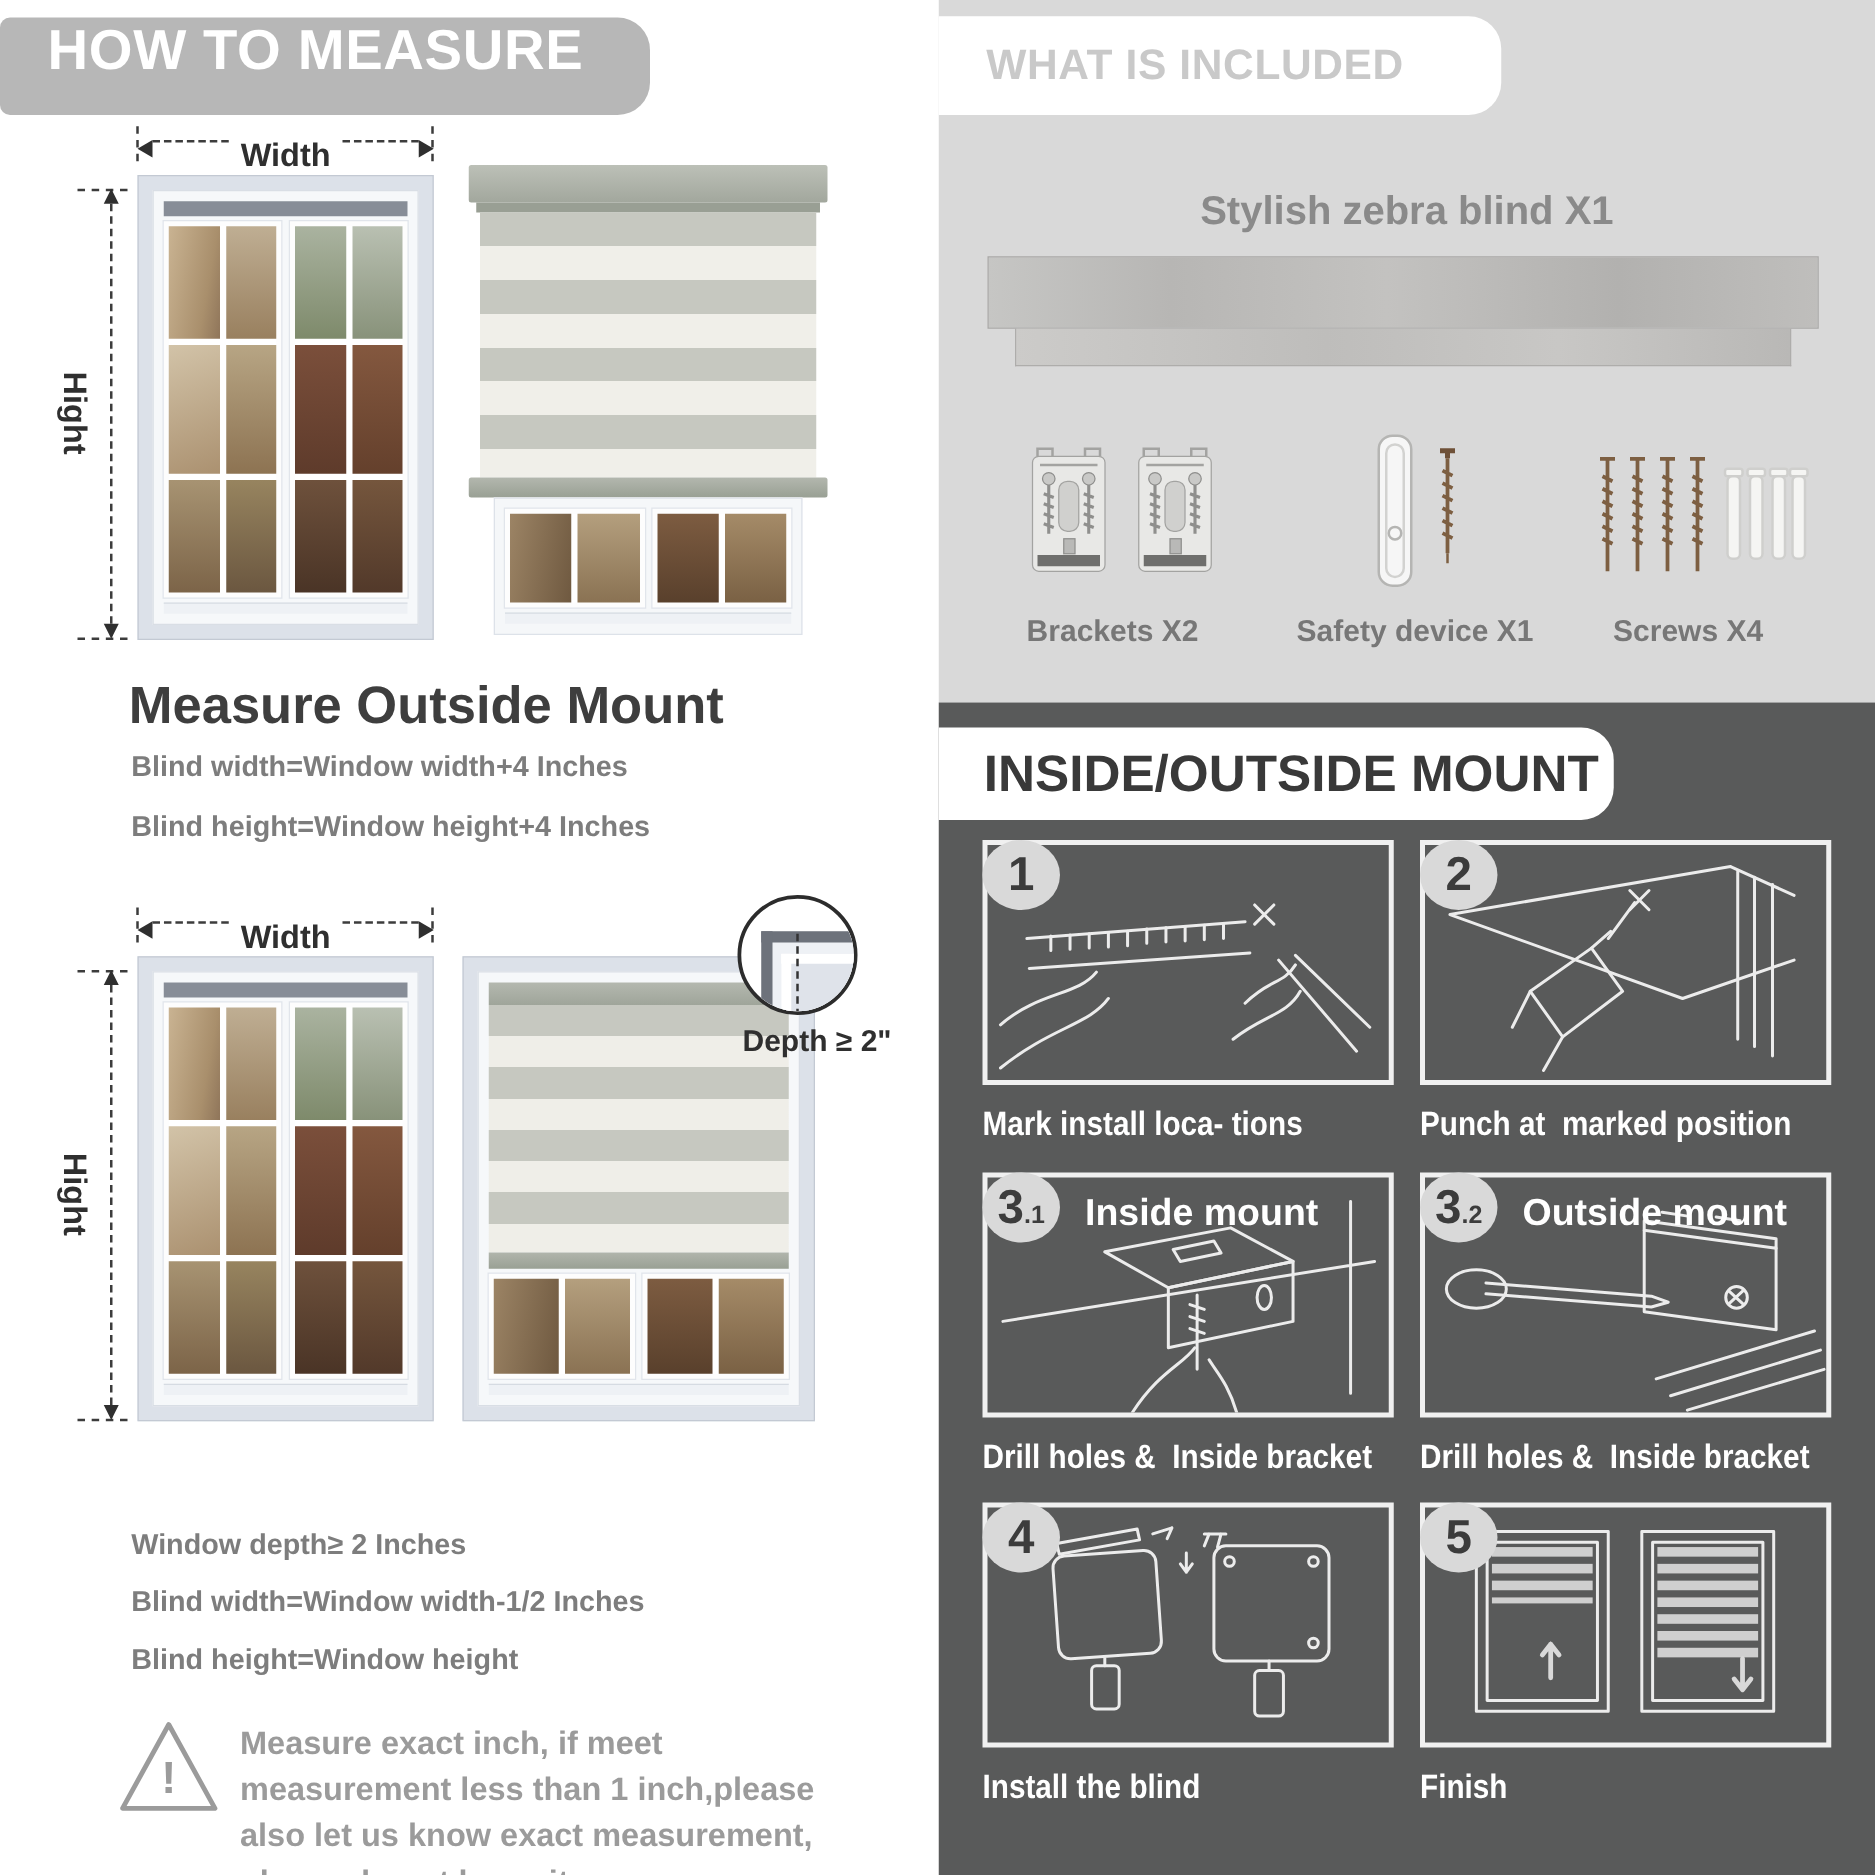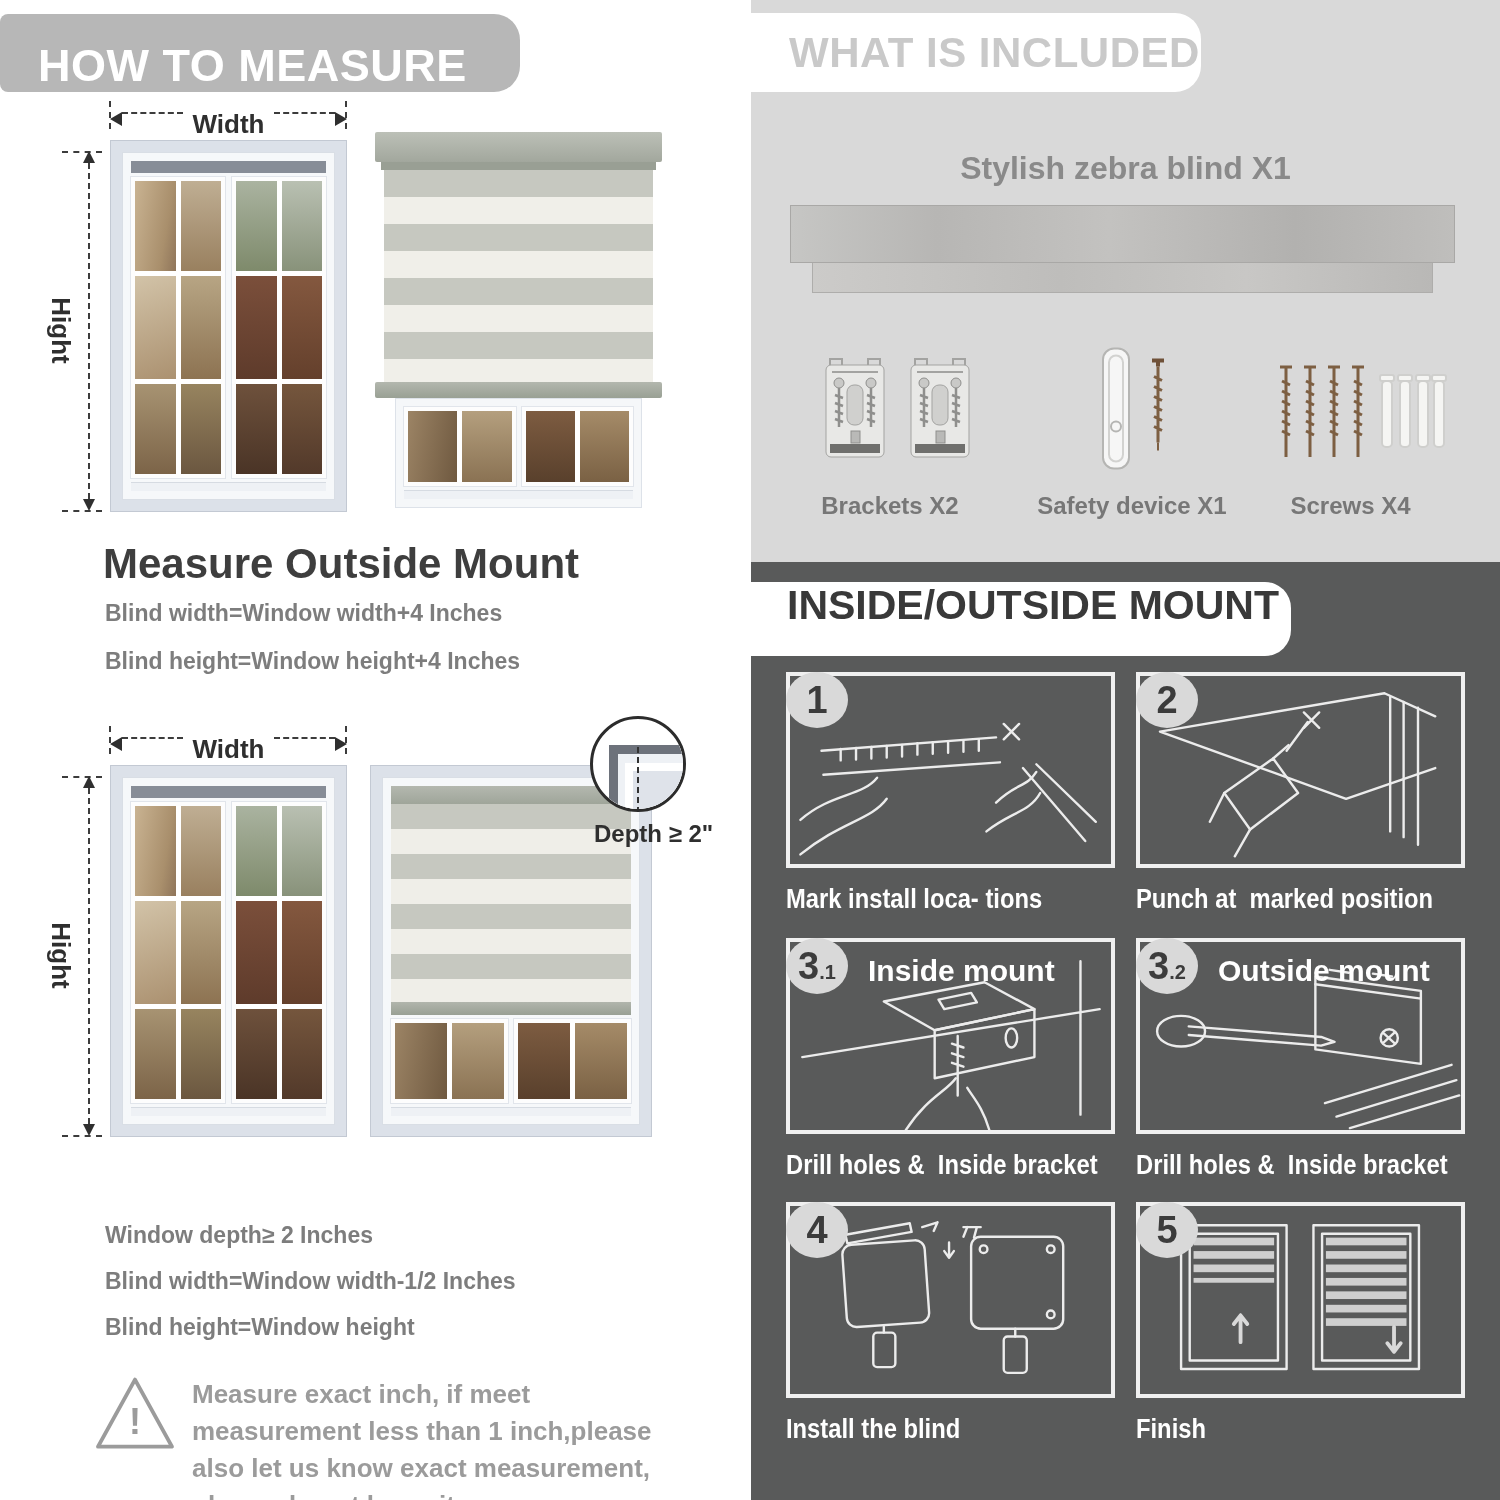--- a/index.html
+++ b/index.html
@@ -3,29 +3,29 @@
 <meta charset="utf-8">
 <style>
   * { box-sizing: border-box; }
   html,body { margin:0; padding:0; background:#fff; }
   body { font-family:"Liberation Sans", sans-serif; }
   .canvas { position:relative; width:1500px; height:1500px; background:#fff; overflow:hidden; }
   .abs { position:absolute; }
 
   
   .how-header { left:0; top:14px; width:520px; height:78px; background:#b7b7b7;
-    border-radius:8px 26px 26px 8px; display:flex; align-items:flex-end; padding-left:38px;
+    border-radius:8px 26px 26px 8px; display:flex; align-items:flex-start; padding-left:38px;
     color:#fff; font-size:45px; font-weight:700; letter-spacing:.5px; }
   .light-panel { left:751px; top:0; width:749px; height:562px; background:#d9d9d9; }
   .dark-panel  { left:751px; top:562px; width:749px; height:938px; background:#595a5a; }
   .what-header { left:751px; top:13px; width:450px; height:79px; background:#fff;
     border-radius:0 26px 26px 0; display:flex; align-items:center; padding-left:38px;
-    color:#c9c9c9; font-size:42px; font-weight:700; letter-spacing:.5px; }
+    color:#c9c9c9; font-size:34px; font-weight:700; letter-spacing:.5px; }
   .mount-header { left:751px; top:582px; width:540px; height:74px; background:#fff;
-    border-radius:0 26px 26px 0; display:flex; align-items:flex-start; padding-left:36px;
+    border-radius:0 26px 26px 0; display:flex; align-items:center; padding-left:36px;
     color:#393939; font-size:41px; font-weight:700; }
 
   
   .sec-title { font-size:42px; font-weight:700; color:#3e3e3e; }
   .formula   { font-size:23px; font-weight:700; color:#7d7d7d; }
   .blind-label { left:751px; top:150px; width:749px; text-align:center;
     font-size:32px; font-weight:700; color:#8a8a8a; }
   .item-label { font-size:24px; font-weight:700; color:#777; text-align:center; }
   .depth-label { font-size:24px; font-weight:700; color:#2f2f2f; }
   .warn-text { font-size:26px; font-weight:700; color:#9b9b9b; line-height:37px; width:480px; }

